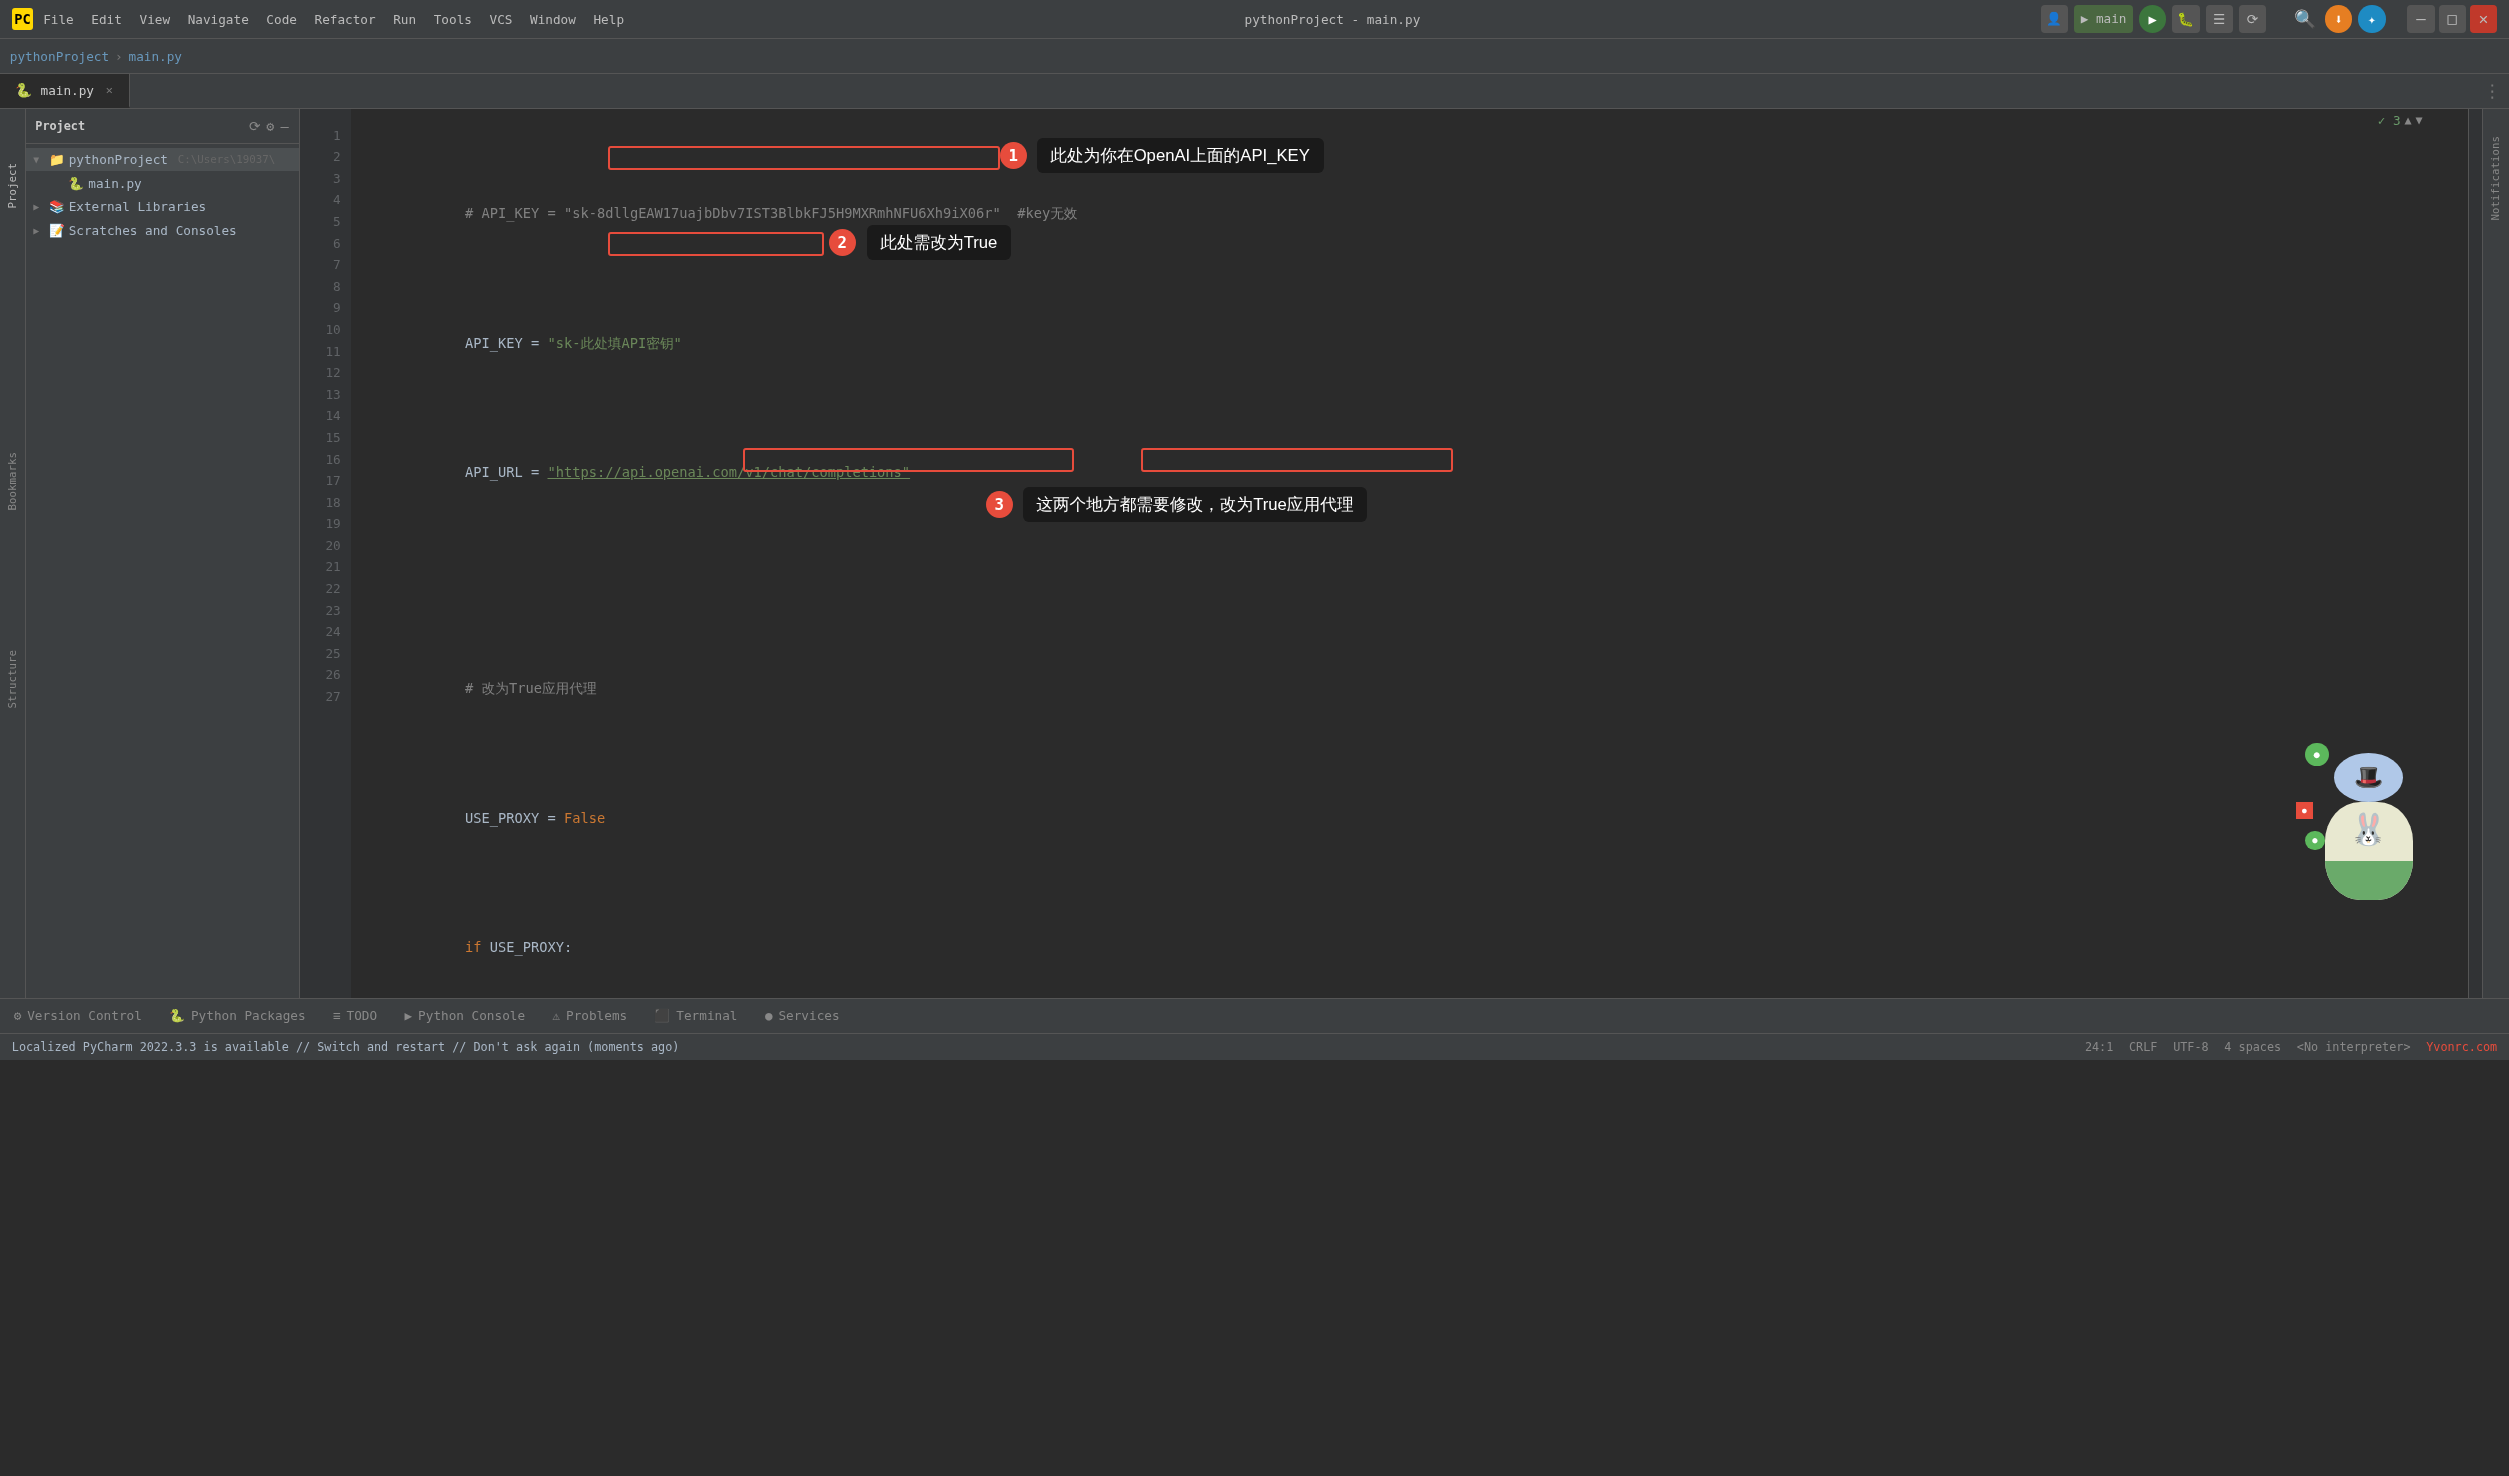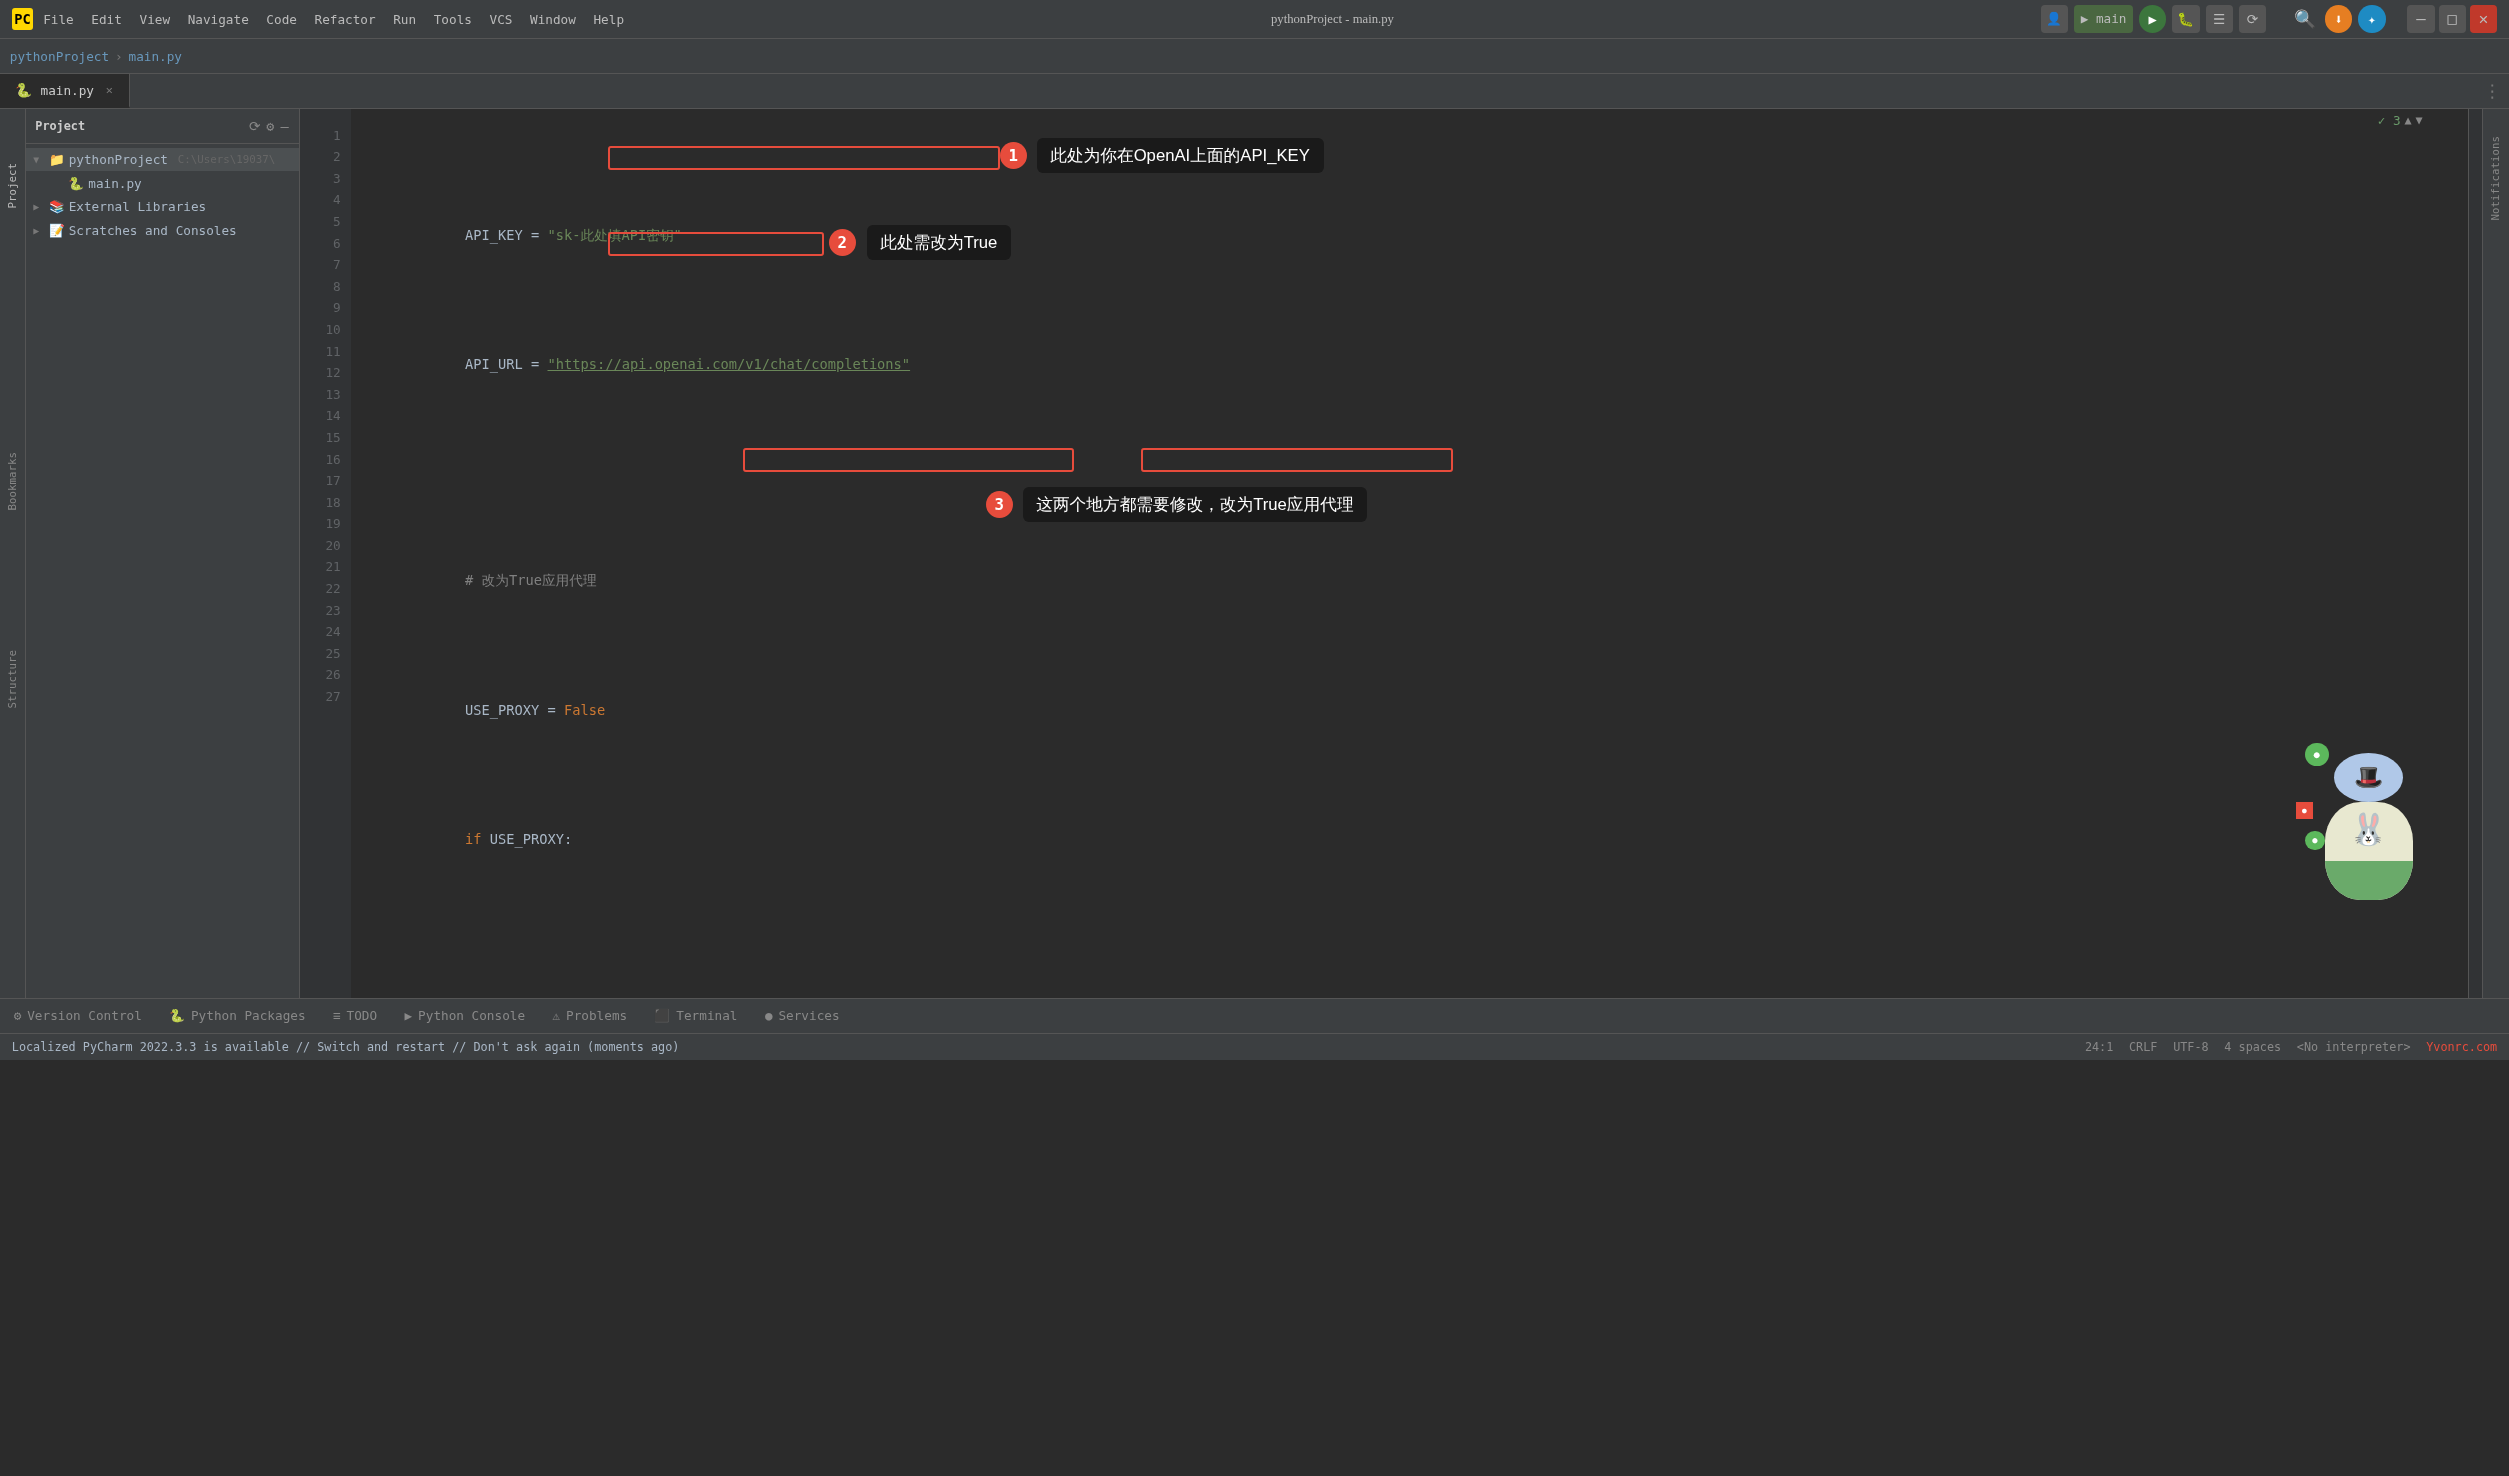--- a/index.html
+++ b/index.html
@@ -45,21 +45,20 @@
       gap: 17.6px;
     }
     .menu-item {
       color: #bbb;
       font-size: 12.7px;
       cursor: pointer;
     }
     #titlebar-center {
       color: #bbb;
       font-size: 12.7px;
-      font-family: Liberation Serif, serif;
     }
     #titlebar-right {
       display: flex;
       align-items: center;
       gap: 9.8px;
     }
     .titlebar-btn {
       width: 27.4px;
       height: 27.4px;
       background: #555;
@@ -489,20 +488,23 @@
           <div style="line-height:21.6px;">22</div>
           <div style="line-height:21.6px;">23</div>
           <div style="line-height:21.6px;">24</div>
           <div style="line-height:21.6px;">25</div>
           <div style="line-height:21.6px;">26</div>
           <div style="line-height:21.6px;">27</div>
         </div>
 
         <div id="code-content" style="padding-top:7.8px;">
           
+          <div class="code-line">
+            <span class="cmt"># API_KEY = "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"  #key无效</span>
+          </div>
           
           <div class="code-line">
             <span class="var">API_KEY</span><span class="op"> = </span><span class="str">"sk-此处填API密钥"</span>
           </div>
           
           <div class="code-line">
             <span class="var">API_URL</span><span class="op"> = </span><span class="url-str">"https://api.openai.com/v1/chat/completions"</span>
           </div>
           
           <div class="code-line">&nbsp;</div>

